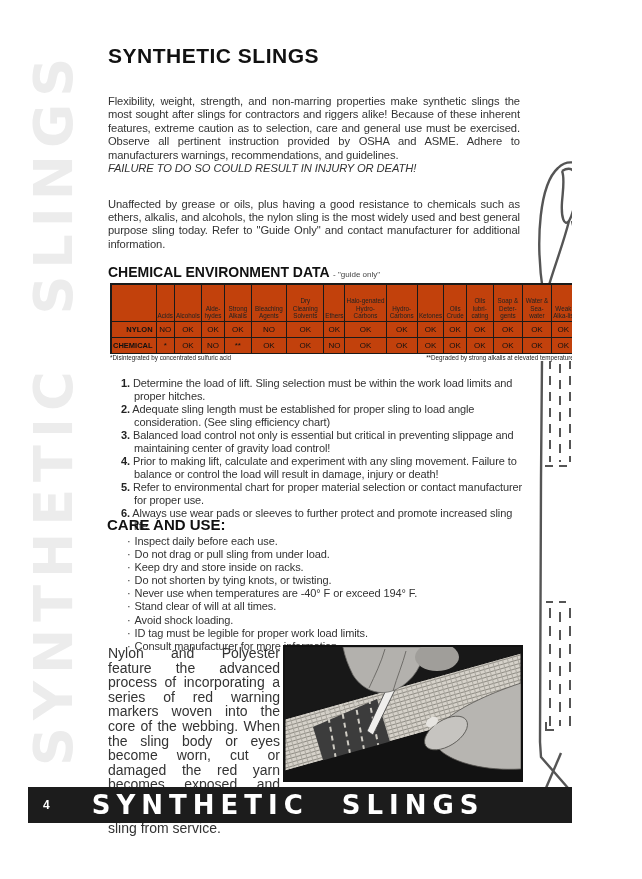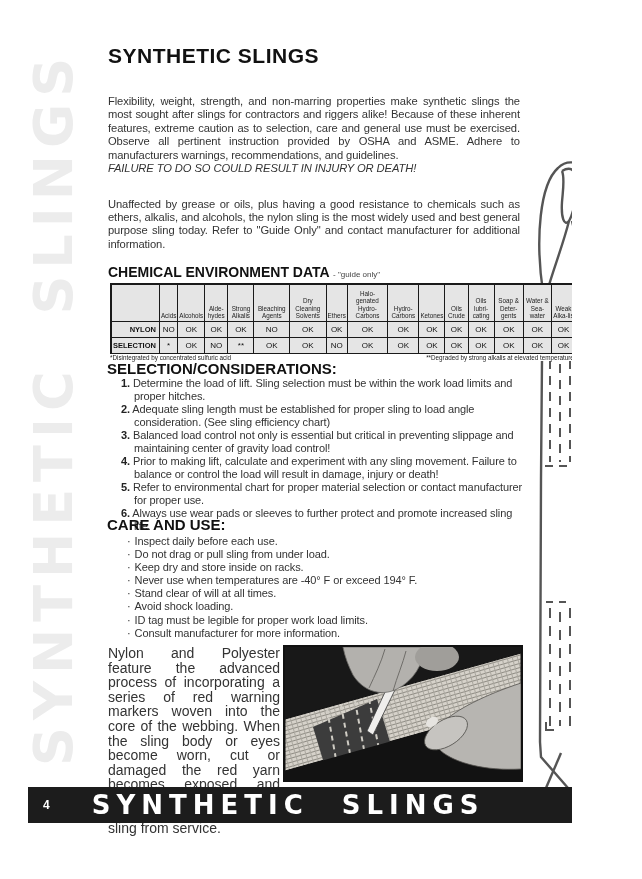--- a/index.html
+++ b/index.html
@@ -15,21 +15,21 @@
   .title{position:absolute;left:108px;top:44px;font-size:21px;font-weight:bold;color:#111;letter-spacing:.5px;z-index:1;}
   .subtitle{position:absolute;left:108px;top:68px;font-size:16px;font-weight:bold;color:#111;z-index:1;}
   .body{font-size:11.2px;line-height:13.4px;text-align:justify;color:#333;z-index:1;letter-spacing:-.1px;}
   .para1{position:absolute;left:108px;top:95px;width:412px;}
   .para1 .warn{font-style:italic;display:block;text-align:left;}
   .para2{position:absolute;left:108px;top:198px;width:412px;line-height:13.2px;}
   .chem-head{position:absolute;left:108px;top:264px;font-size:14px;font-weight:bold;color:#111;z-index:1;}
   .chem-head .note{font-size:8px;font-weight:normal;color:#444;}
   
   .chem-table{position:absolute;left:110px;top:283px;width:467px;border-collapse:collapse;
-              background:#e5e5e5;z-index:1;table-layout:auto;}
+              background:#c2410c;z-index:1;table-layout:auto;}
   .chem-table th,.chem-table td{border:1px solid #1a1a1a;text-align:center;padding:0 1px;}
   .chem-table thead th{font-size:6.3px;font-weight:normal;line-height:1.15;vertical-align:bottom;
                        height:34px;padding-bottom:2px;color:#222;}
   .chem-table tbody td{font-size:8px;height:15px;color:#111;}
   .chem-table tbody th{font-size:7.5px;font-weight:bold;text-align:right;padding-right:3px;color:#111;}
   .chem-table{border:2px solid #1a1a1a;}
   .footnotes{position:absolute;left:110px;top:354px;width:467px;display:flex;justify-content:space-between;
              font-size:6.3px;color:#222;z-index:1;background:#fff;}
   
   .sel-head{position:absolute;left:107px;top:360px;font-size:15px;font-weight:bold;color:#111;z-index:1;}
@@ -143,21 +143,21 @@
         <td>OK</td>
         <td>OK</td>
         <td>OK</td>
         <td>OK</td>
         <td>OK</td>
         <td>OK</td>
         <td>OK</td>
         <td>OK</td>
       </tr>
       <tr>
-        <th>SELECTION</th>
+        <th>CHEMICAL</th>
         <td>*</td>
         <td>OK</td>
         <td>NO</td>
         <td>**</td>
         <td>OK</td>
         <td>OK</td>
         <td>NO</td>
         <td>OK</td>
         <td>OK</td>
         <td>OK</td>
@@ -167,35 +167,35 @@
         <td>OK</td>
         <td>OK</td>
       </tr>
     </tbody>
   </table>
   <div class="footnotes">
     <span>*Disintegrated by concentrated sulfuric acid</span>
     <span>**Degraded by strong alkalis at elevated temperatures</span>
   </div>
 
-  <div class="sel-head">SELECTION/CONSIDERATIONS:</div>
   <ol class="sel-list">
     <li><span class="num">1.</span> <span>Determine the load of lift.  Sling selection must be within the work load limits and proper hitches.</span></li>
     <li><span class="num">2.</span> <span>Adequate sling length must be established for proper sling to load angle consideration.  (See sling efficiency chart)</span></li>
     <li><span class="num">3.</span> <span>Balanced load control not only is essential but critical in preventing slippage and maintaining center of gravity load control!</span></li>
     <li><span class="num">4.</span> <span>Prior to making lift, calculate and experiment with any sling movement. Failure to balance or control the load will result in damage, injury or death!</span></li>
     <li><span class="num">5.</span> <span>Refer to environmental chart for proper material selection or contact manufacturer for proper use.</span></li>
     <li><span class="num">6.</span> <span>Always use wear pads or sleeves to further protect and promote increased sling life.</span></li>
   </ol>
 
   <div class="care-head">CARE AND USE:</div>
   <ul class="care-list">
     <li><span class="bullet">·</span><span>Inspect daily before each use.</span></li>
     <li><span class="bullet">·</span><span>Do not drag or pull sling from under load.</span></li>
     <li><span class="bullet">·</span><span>Keep dry and store inside on racks.</span></li>
+    <li><span class="bullet">·</span><span>Do not shorten by tying knots, or twisting.</span></li>
     <li><span class="bullet">·</span><span>Never use when temperatures are -40° F or exceed 194° F.</span></li>
     <li><span class="bullet">·</span><span>Stand clear of will at all times.</span></li>
     <li><span class="bullet">·</span><span>Avoid shock loading.</span></li>
     <li><span class="bullet">·</span><span>ID tag must be legible for proper work load limits.</span></li>
     <li><span class="bullet">·</span><span>Consult manufacturer for more information.</span></li>
   </ul>
 
   <div class="para3">Nylon and Polyester feature the advanced process of incorporating a series of red warning markers woven into the core of the webbing.  When the sling body or eyes become worn, cut or damaged the red yarn becomes exposed and affords the user the opportunity to remove the sling from service.</div>
 
   <svg class="photo" viewBox="0 0 236 133">

